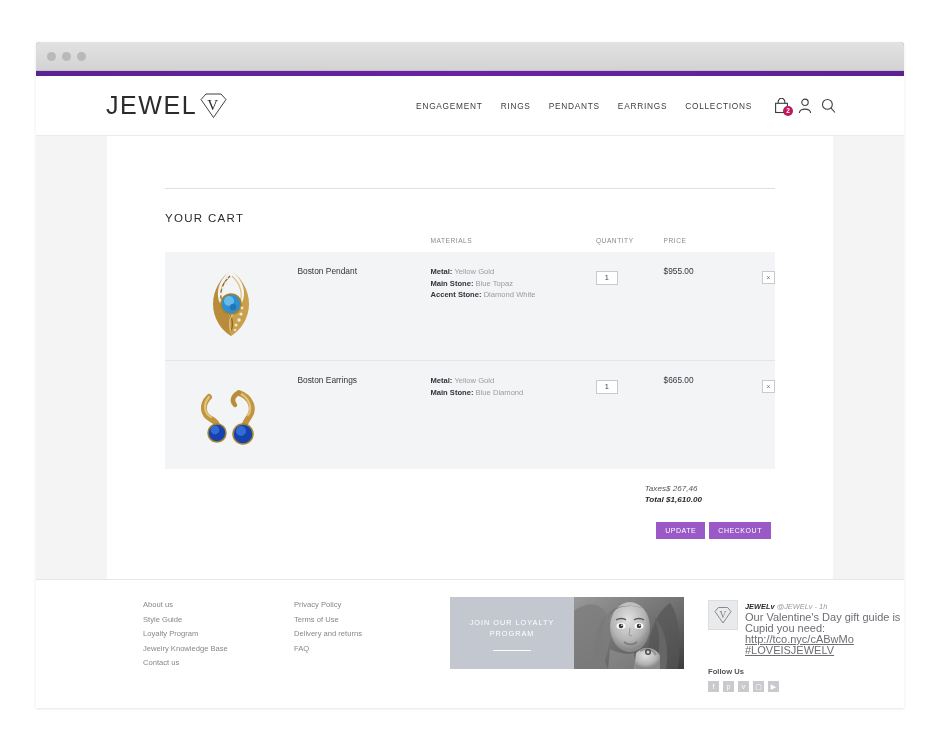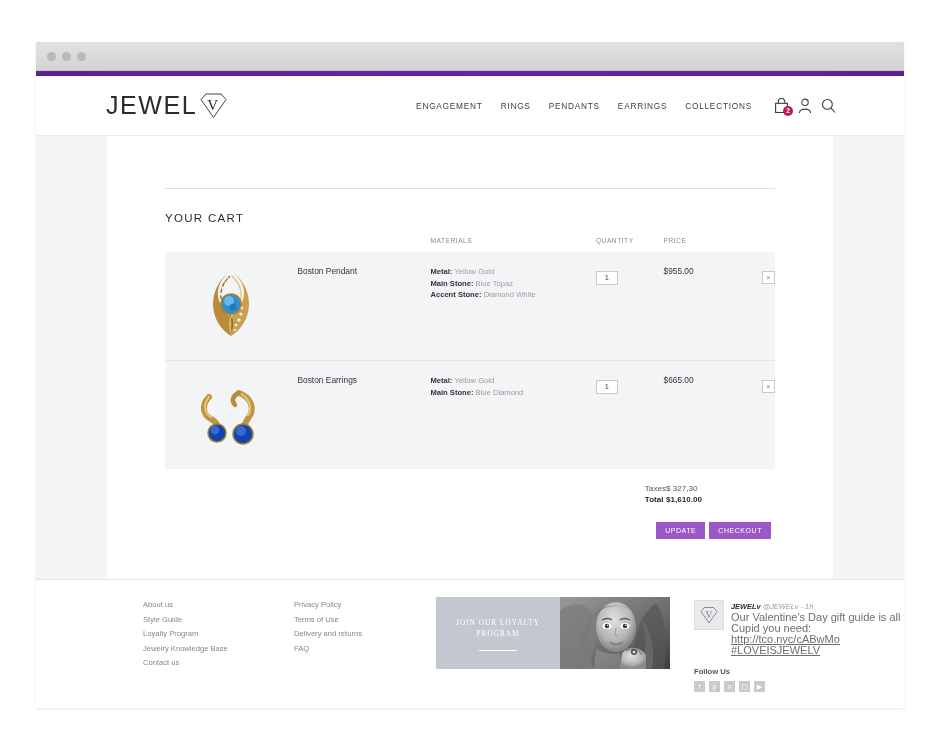--- a/index.html
+++ b/index.html
@@ -193,21 +193,21 @@
   }
 
   
   .totals-area {
     display: flex;
     flex-direction: column;
     align-items: flex-end;
     margin-top: 14px;
     padding-right: 4px;
   }
-  .totals-table { border-collapse: collapse; margin-right: 69px; }
+  .totals-table { border-collapse: collapse; margin-right: 69px; font-style: italic; }
   .totals-table td { padding: 1px 0; font-size: 8.1px; }
   .tot-label { color: #55565c; padding-right: 22px; }
   .tot-label.bold { color: #2b2b2b; font-weight: bold; }
   .tot-value { color: #55565c; text-align: left; white-space: nowrap; }
   .tot-value.bold { color: #2b2b2b; font-weight: bold; text-align: center; }
 
   .cart-actions {
     display: flex;
     gap: 4px;
     margin-top: 17px;
@@ -237,23 +237,22 @@
     font-size: 7.6px;
     color: #86878d;
     text-decoration: none;
     white-space: nowrap;
   }
 
   .promo {
     display: flex;
     width: 234px;
     height: 72px;
-    margin-left: 22px;
+    margin-left: 36px;
     margin-top: -3px;
-    font-family: Liberation Serif, serif;
   }
   .promo-left {
     width: 124px;
     background: #c3c7d0;
     display: flex;
     flex-direction: column;
     align-items: center;
     justify-content: center;
     padding-top: 2px;
   }
@@ -491,21 +490,21 @@
             </tr>
 
           </tbody>
         </table>
 
         <div class="totals-area">
           <table class="totals-table">
             <tbody>
                 <tr>
               <td class="tot-label">Taxes</td>
-              <td class="tot-value">$ 327,30</td>
+              <td class="tot-value">$ 267,46</td>
             </tr>
             <tr>
               <td class="tot-label bold">Total</td>
               <td class="tot-value bold">$1,610.00</td>
             </tr>
           </tbody>
             </table>
 
           <div class="cart-actions">
             <button class="btn-purple">UPDATE</button>

